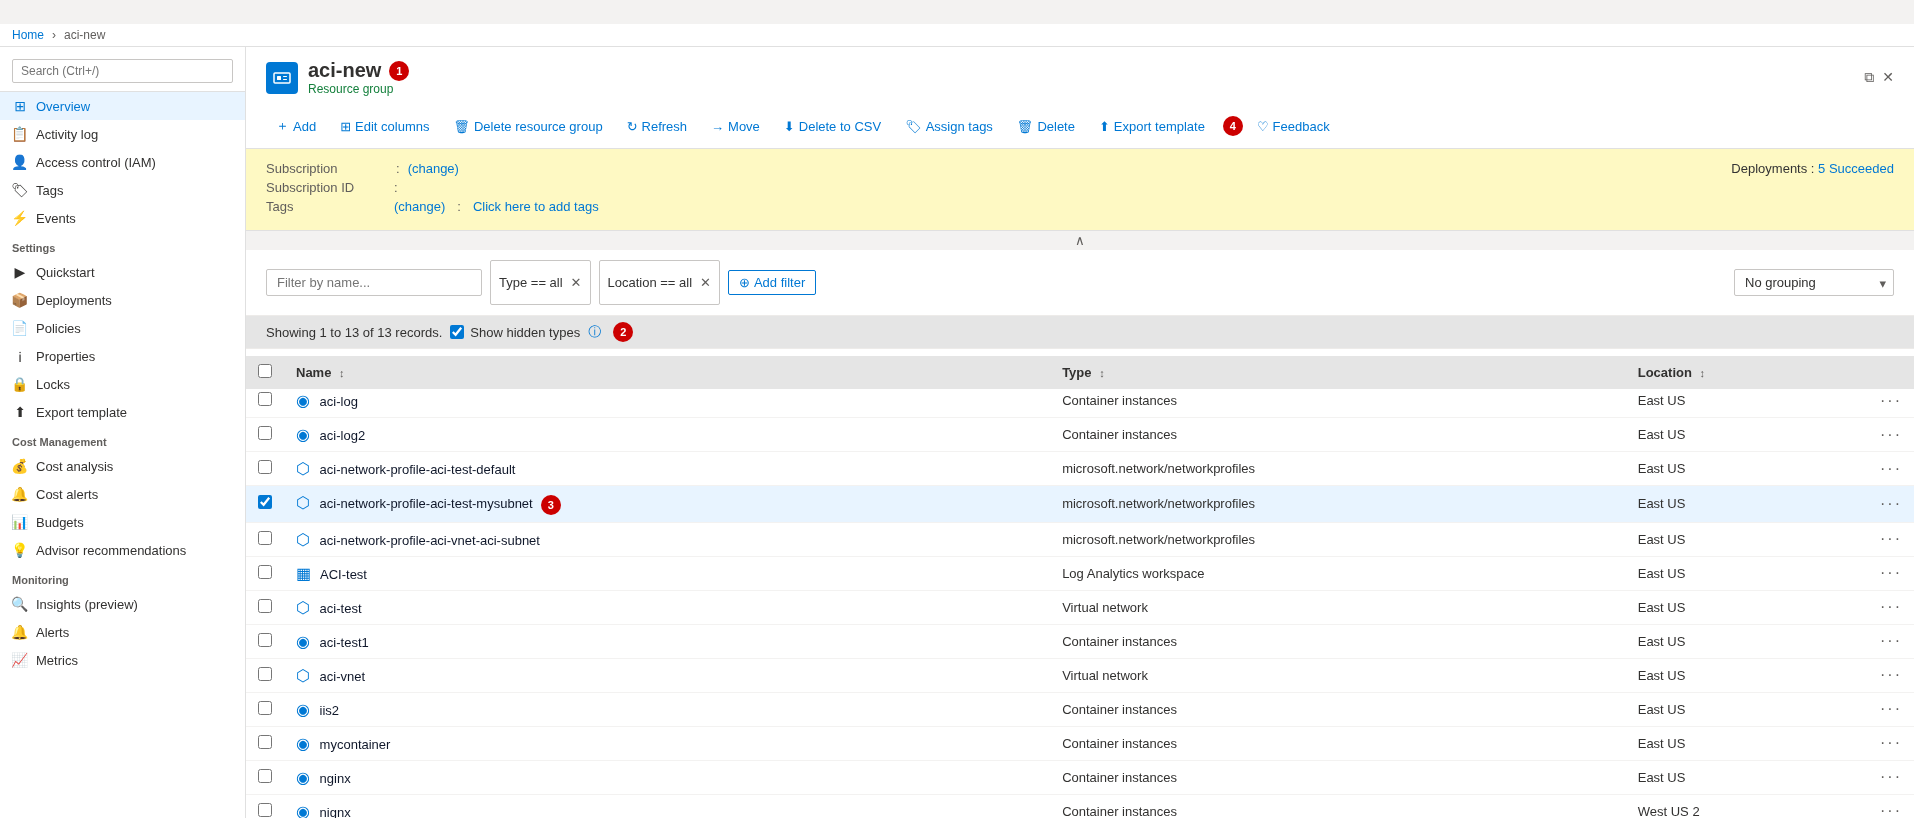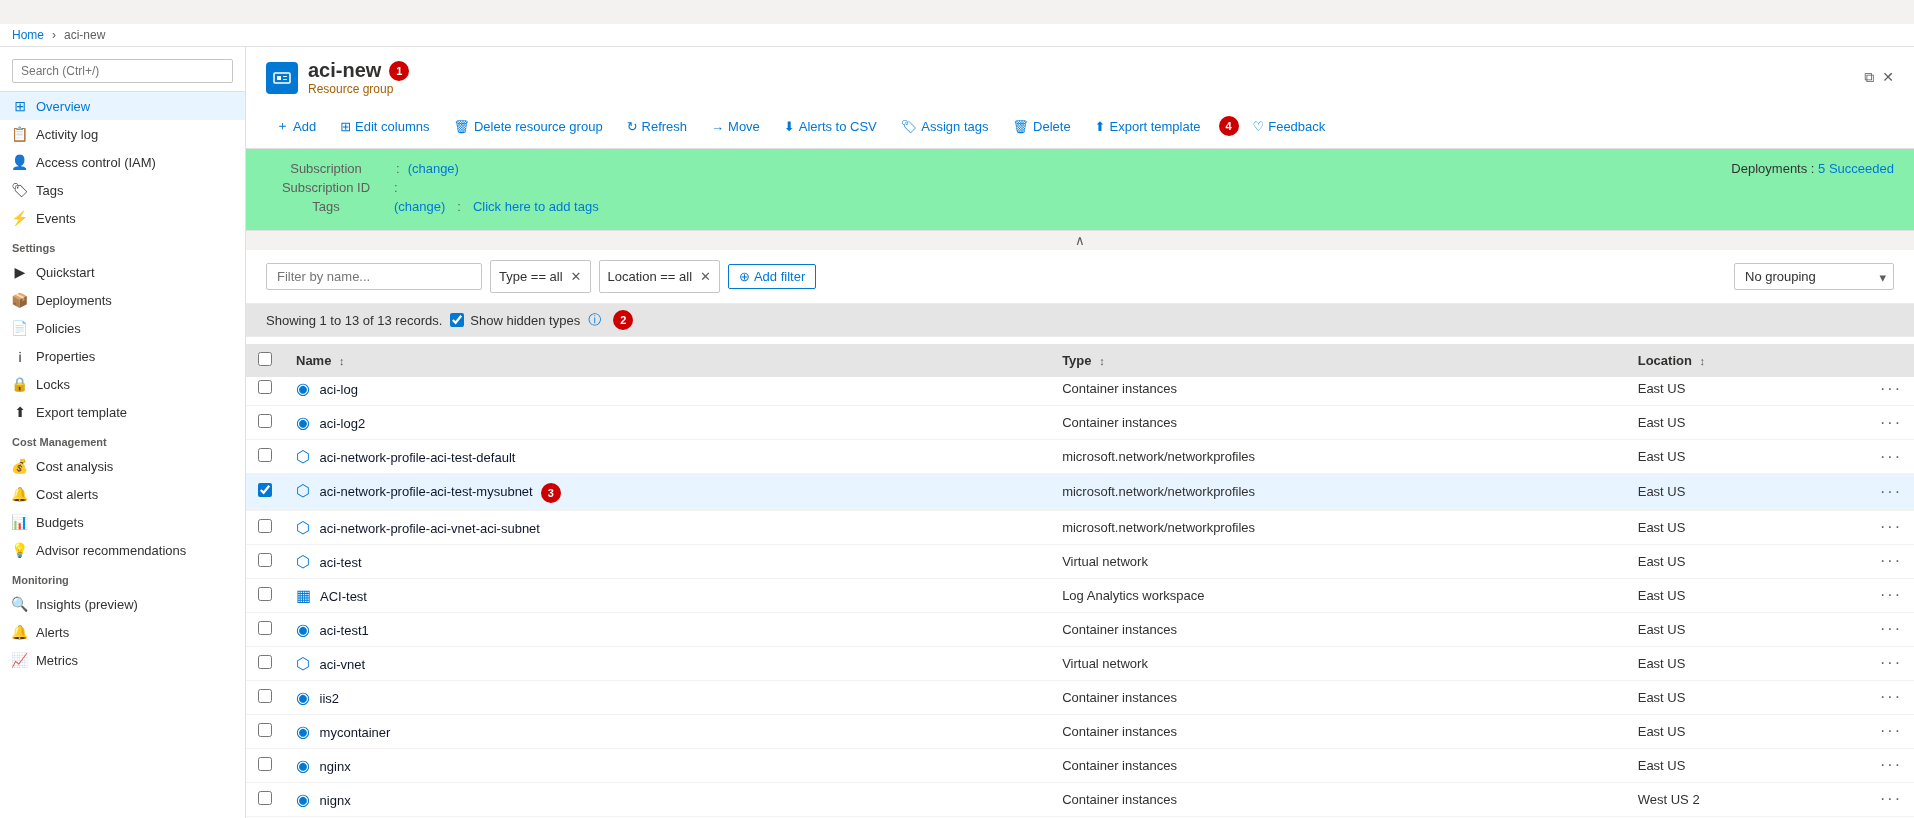--- a/index.html
+++ b/index.html
@@ -22,42 +22,42 @@
     .sidebar-item { display: flex; align-items: center; gap: 8px; padding: 6px 12px; cursor: pointer; font-size: 13px; color: #323130; }
     .sidebar-item.active { background: #e8f4ff; color: #0078d4; }
     .sidebar-item .icon { width: 16px; height: 16px; display: flex; align-items: center; justify-content: center; font-size: 14px; flex-shrink: 0; }
 
     
     .resource-header { background: #fff; padding: 12px 20px 0; border-bottom: 1px solid #e0e0e0; }
     .resource-title-row { display: flex; align-items: center; gap: 10px; margin-bottom: 8px; }
     .resource-icon { width: 32px; height: 32px; background: #0078d4; border-radius: 4px; display: flex; align-items: center; justify-content: center; color: white; font-size: 16px; }
     .resource-badge { width: 20px; height: 20px; border-radius: 50%; background: #c00; color: white; font-size: 11px; font-weight: bold; display: flex; align-items: center; justify-content: center; }
     .resource-name { font-size: 20px; font-weight: 600; color: #323130; }
-    .resource-type { font-size: 12px; color: #a16207; }
+    .resource-type { font-size: 12px; color: #15803d; }
     .maximize-icons { margin-left: auto; display: flex; gap: 8px; color: #605e5c; cursor: pointer; font-size: 16px; }
 
     .toolbar { display: flex; align-items: center; gap: 4px; padding: 8px 0; flex-wrap: wrap; }
     .toolbar-btn { display: flex; align-items: center; gap: 4px; padding: 5px 10px; border: none; background: none; cursor: pointer; color: #0078d4; font-size: 13px; border-radius: 2px; }
 
     
     .content { flex: 1; overflow: hidden; display: flex; flex-direction: column; background: #fff; }
 
     
-    .info-section { background: #86efac; padding: 12px 20px; border-bottom: 1px solid #e0e0e0; text-align: center; }
+    .info-section { background: #fef9c3; padding: 12px 20px; border-bottom: 1px solid #e0e0e0; }
     .info-row { display: flex; gap: 8px; font-size: 13px; margin-bottom: 4px; align-items: center; }
     .info-label { color: #605e5c; min-width: 120px; }
     .info-link { color: #0078d4; cursor: pointer; text-decoration: none; }
     .deployments-info { margin-left: auto; font-size: 13px; }
 
     .collapse-btn { display: flex; justify-content: center; padding: 2px; background: #f3f2f1; border: none; cursor: pointer; color: #605e5c; }
 
     
     .filter-bar { display: flex; align-items: center; gap: 8px; padding: 10px 20px; background: #fff; border-bottom: 1px solid #edebe9; }
     .filter-input { border: 1px solid #c8c6c4; border-radius: 2px; padding: 5px 10px; font-size: 13px; width: 216px; }
-    .filter-tag { display: flex; align-items: center; gap: 4px; background: #fff; border: 1px solid #c8c6c4; border-radius: 2px; padding: 8px 8px; font-size: 13px; }
+    .filter-tag { display: flex; align-items: center; gap: 4px; background: #fff; border: 1px solid #c8c6c4; border-radius: 2px; padding: 14px 8px; font-size: 13px; }
     .filter-tag-x { cursor: pointer; color: #605e5c; margin-left: 4px; }
     .add-filter-btn { display: flex; align-items: center; gap: 4px; padding: 4px 10px; border: 1px solid #0078d4; border-radius: 2px; color: #0078d4; background: none; cursor: pointer; font-size: 13px; }
     .grouping-select { margin-left: auto; }
     .grouping-select select { border: 1px solid #c8c6c4; border-radius: 2px; padding: 5px 28px 5px 10px; font-size: 13px; color: #323130; background: #fff; appearance: none; cursor: pointer; min-width: 160px; }
     .grouping-wrapper { position: relative; display: inline-block; margin-left: 26px; }
     .grouping-wrapper::after { content: '▾'; position: absolute; right: 8px; top: 50%; transform: translateY(-50%); pointer-events: none; color: #605e5c; }
 
     
     .records-bar { display: flex; align-items: center; gap: 8px; padding: 6px 20px; background: #e5e5e5; font-size: 13px; color: #323130; border-bottom: 1px solid #edebe9; }
     .records-bar label { display: flex; align-items: center; gap: 6px; cursor: pointer; }
@@ -219,21 +219,21 @@
         <button class="toolbar-btn">
           <span>↻</span>
           <span>Refresh</span>
         </button>
         <button class="toolbar-btn">
           <span>→</span>
           <span>Move</span>
         </button>
         <button class="toolbar-btn">
           <span>⬇</span>
-          <span>Alerts to CSV</span>
+          <span>Delete to CSV</span>
         </button>
         <button class="toolbar-btn">
           <span>🏷</span>
           <span>Assign tags</span>
         </button>
         <button class="toolbar-btn">
           <span>🗑</span>
           <span>Delete</span>
         </button>
         <button class="toolbar-btn">
@@ -405,38 +405,38 @@
     <td>East US</td>
     <td class="row-actions">
       <span class="row-menu">···</span>
     </td>
   </tr>
             <tr>
     <td class="row-check">
       <input type="checkbox" style="">
     </td>
     <td>
+      <span style="color:#0078d4;margin-right:6px;font-size:16px;">▦</span>
+      <a href="#">ACI-test</a>
+    </td>
+    <td>Log Analytics workspace</td>
+    <td>East US</td>
+    <td class="row-actions">
+      <span class="row-menu">···</span>
+    </td>
+  </tr>
+            <tr>
+    <td class="row-check">
+      <input type="checkbox" style="">
+    </td>
+    <td>
       <span style="color:#0078d4;margin-right:6px;font-size:16px;">⬡</span>
       <a href="#">aci-test</a>
     </td>
     <td>Virtual network</td>
-    <td>East US</td>
-    <td class="row-actions">
-      <span class="row-menu">···</span>
-    </td>
-  </tr>
-            <tr>
-    <td class="row-check">
-      <input type="checkbox" style="">
-    </td>
-    <td>
-      <span style="color:#0078d4;margin-right:6px;font-size:16px;">▦</span>
-      <a href="#">ACI-test</a>
-    </td>
-    <td>Log Analytics workspace</td>
     <td>East US</td>
     <td class="row-actions">
       <span class="row-menu">···</span>
     </td>
   </tr>
             <tr>
     <td class="row-check">
       <input type="checkbox" style="">
     </td>
     <td>

